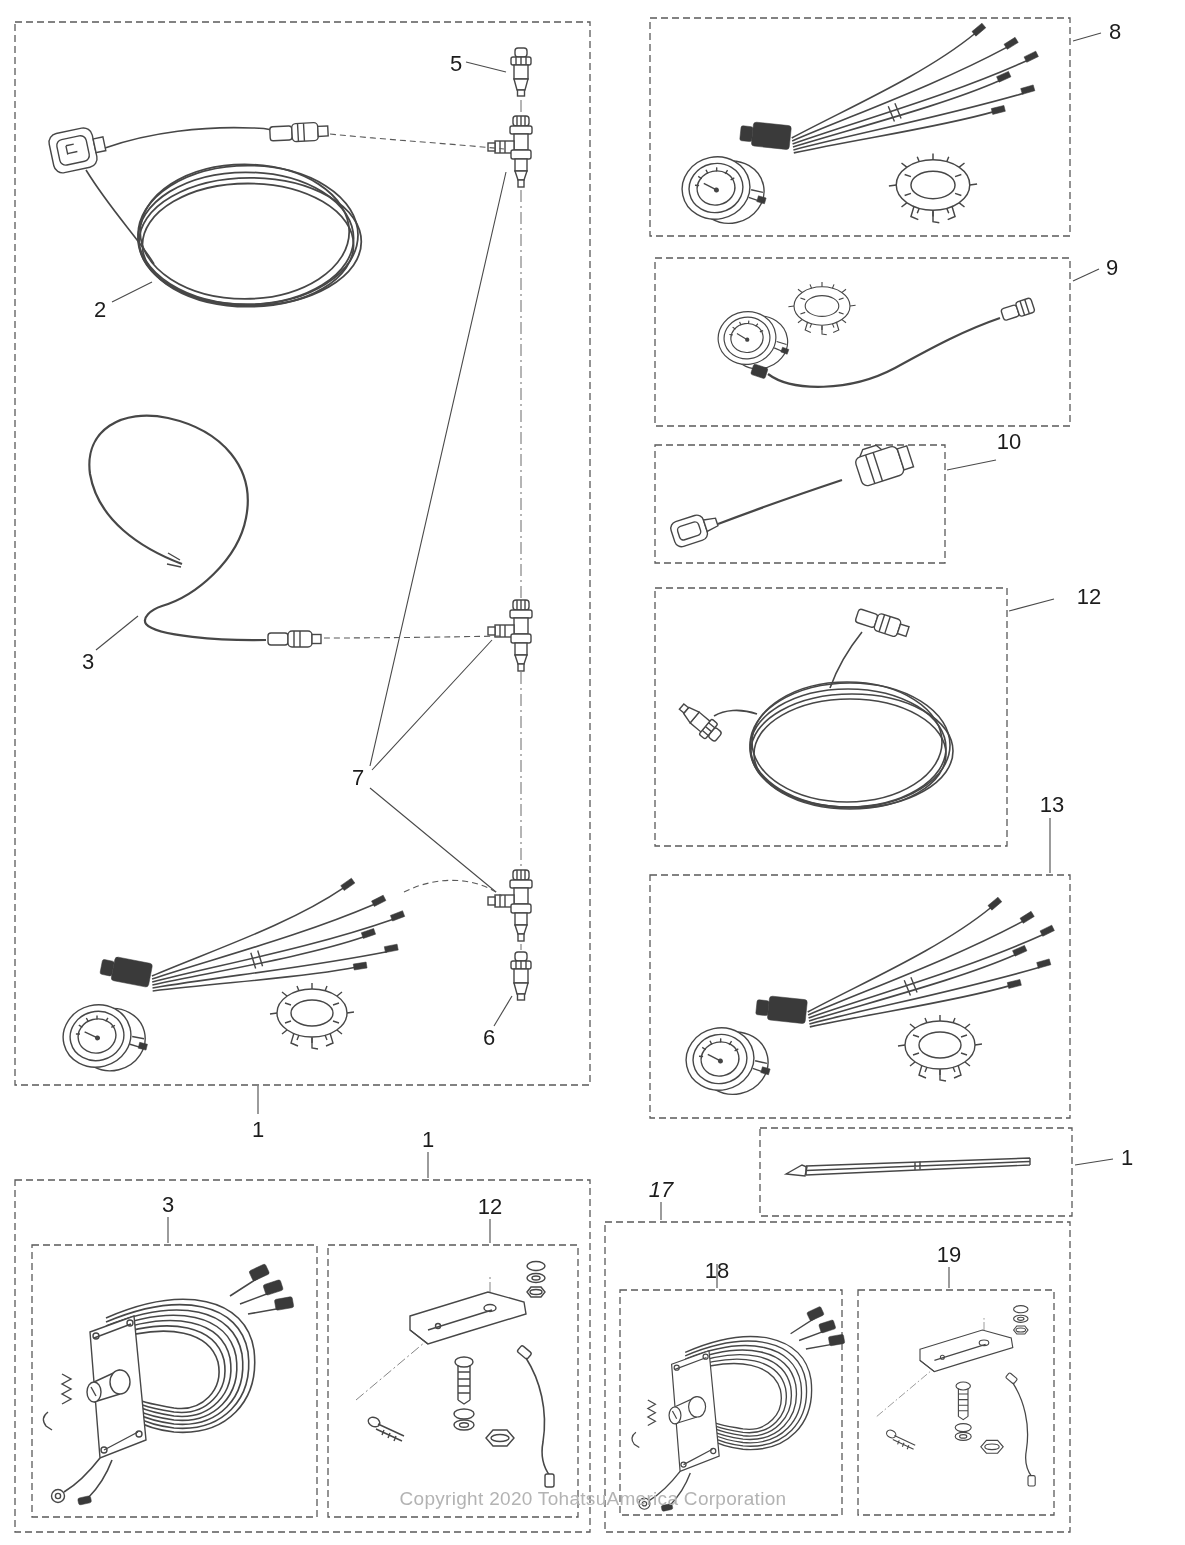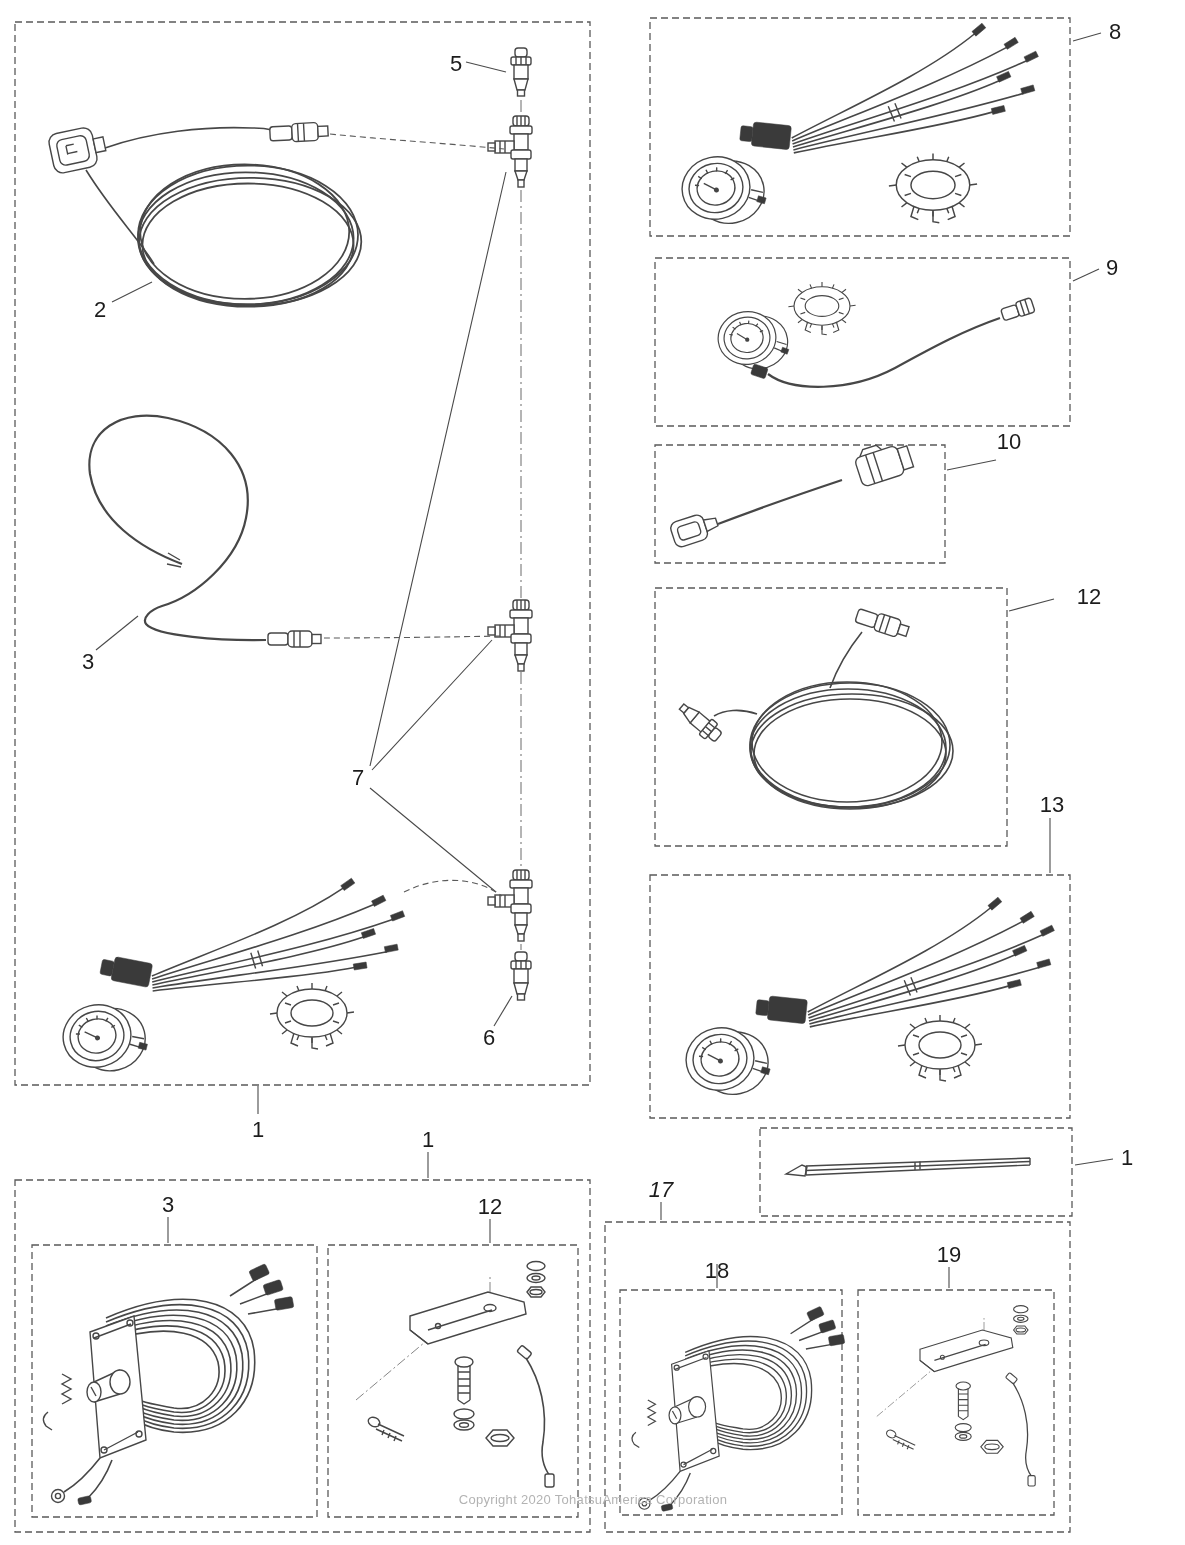--- a/index.html
+++ b/index.html
@@ -8,21 +8,21 @@
     font-family:"Liberation Sans", sans-serif; overflow:hidden;
   }
   #art { position:absolute; left:0; top:0; }
   .part-label {
     position:absolute; transform:translate(-50%,-50%);
     font-size:22px; font-weight:400; color:#1c1c1c; line-height:1;
     font-family:"Liberation Sans", sans-serif; user-select:none;
   }
   .copyright {
     position:absolute; left:593px; top:1499px; transform:translate(-50%,-50%);
-    font-size:13px; color:#b3b3b3; letter-spacing:0.3px;
+    font-size:19px; color:#b3b3b3; letter-spacing:0.3px;
     font-family:"Liberation Sans", sans-serif; white-space:nowrap;
   }
   
   .ln   { fill:none; stroke:#474747; stroke-width:1.4; }
   .lnf  { fill:#ffffff; stroke:#474747; stroke-width:1.4; }
   .lnw  { fill:none; stroke:#474747; stroke-width:1.6; }
   .lnw2 { fill:none; stroke:#474747; stroke-width:2.2; }
   .term { fill:#3a3a3a; stroke:#3a3a3a; stroke-width:0.5; }
   .dbox { fill:none; stroke:#5a5a5a; stroke-width:1.3; stroke-dasharray:7 4; }
   .leader { stroke:#4a4a4a; stroke-width:1.1; fill:none; }

